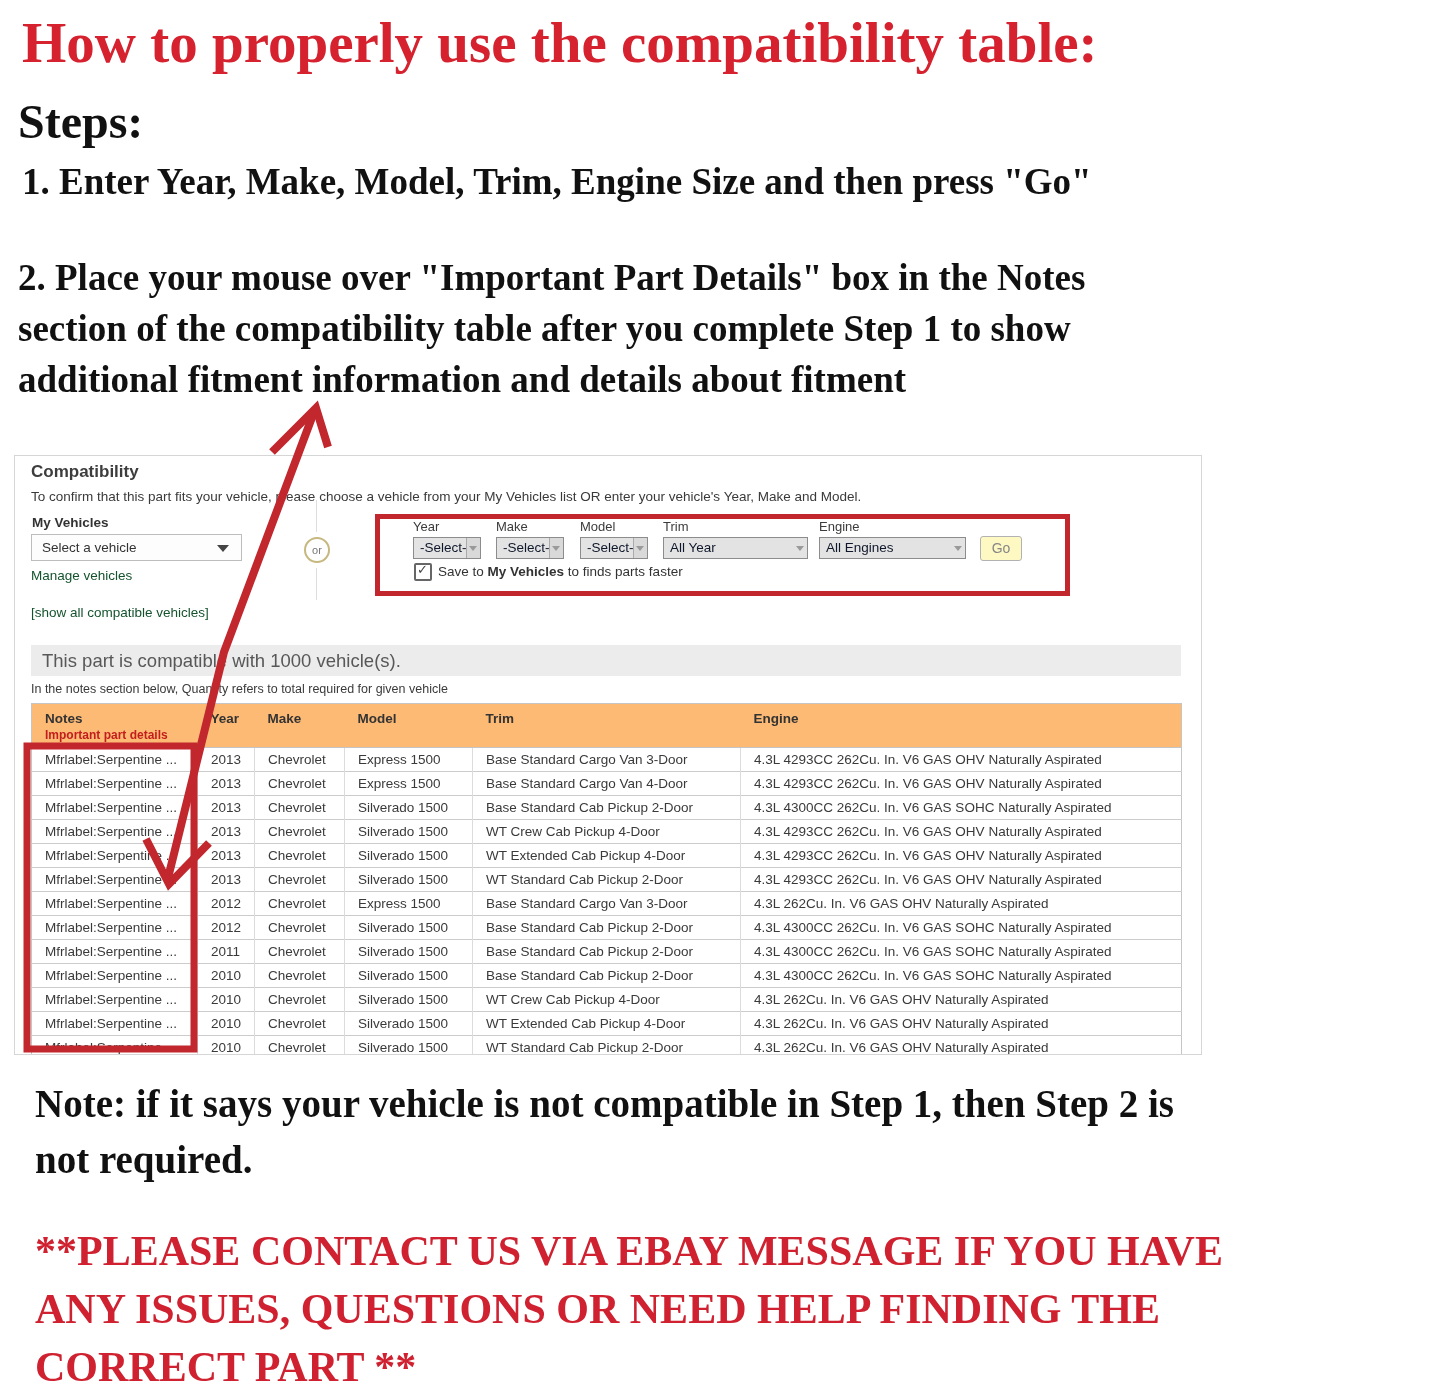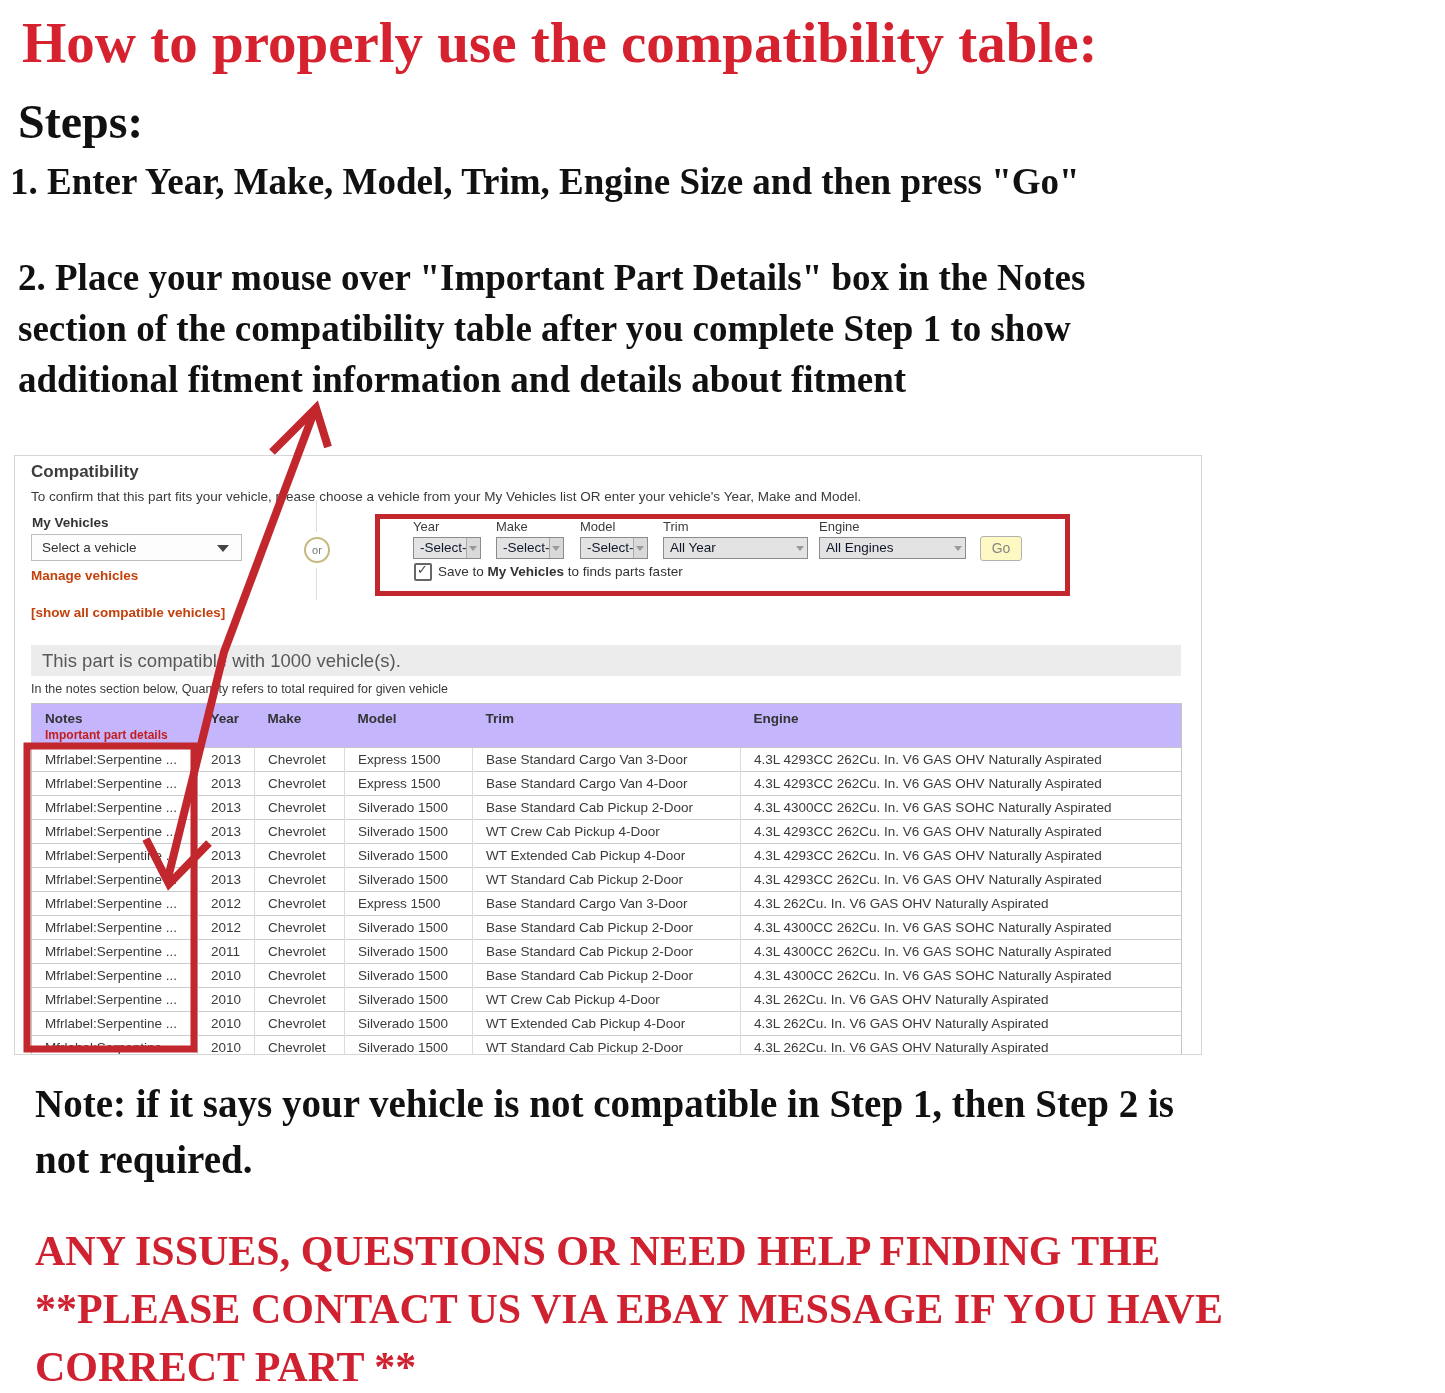--- a/index.html
+++ b/index.html
@@ -2,36 +2,36 @@
 <html><head>
 <meta charset="utf-8">
 <style>
   html,body{margin:0;padding:0;background:#ffffff;}
   .page{position:relative;width:1445px;height:1393px;background:#fff;overflow:hidden;
         font-family:"Liberation Sans",sans-serif;padding-left:24px;}
   
   .serif{font-family:"Liberation Serif",serif;font-weight:bold;color:#111;}
   .title{position:absolute;left:22px;top:10px;font-size:57px;color:#d6212e;white-space:nowrap;}
   .steps-heading{position:absolute;left:18px;top:94px;font-size:48px;}
-  .step1{position:absolute;left:10px;top:160px;font-size:37px;white-space:nowrap;text-align:center;}
+  .step1{position:absolute;left:22px;top:160px;font-size:37px;white-space:nowrap;text-align:center;}
   .step2{position:absolute;left:18px;top:252px;font-size:37px;line-height:51px;}
   .note-block{position:absolute;left:35px;top:1076px;font-size:39px;line-height:56px;}
   .contact-block{position:absolute;left:35px;top:1222px;font-size:42px;line-height:58px;color:#cf2130;}
   
   .panel{position:absolute;left:14px;top:455px;width:1186px;height:598px;background:#fff;
          border:1px solid #d6d6d6;overflow:hidden;font-size:13.5px;color:#3a3a3a;}
   .compat-title{position:absolute;left:16px;top:6px;font-size:17px;font-weight:bold;color:#3d3d3d;}
   .compat-desc{position:absolute;left:16px;top:33px;font-size:13.5px;color:#3a3a3a;white-space:nowrap;}
   .mv-label{position:absolute;left:17px;top:59px;font-weight:bold;color:#333;}
   .veh-select{position:absolute;left:16px;top:78px;width:211px;height:27px;border:1px solid #bdbdbd;
               background:#fdfdfd;box-sizing:border-box;}
   .veh-select .val{position:absolute;left:10px;top:5px;color:#333;}
   .veh-caret{position:absolute;right:12px;top:10px;width:0;height:0;
              border-left:6px solid transparent;border-right:6px solid transparent;border-top:7px solid #444;}
-  .link{position:absolute;color:#c2410c;cursor:pointer;font-weight:bold;}
+  .link{position:absolute;color:#14532d;cursor:pointer;}
   .manage-link{left:16px;top:112px;}
   .showall-link{left:16px;top:149px;}
   .or-divider{position:absolute;left:301px;width:1px;background:#ddd;}
   .or-circle{position:absolute;left:289px;top:81px;width:22px;height:22px;border:2px solid #c6b87f;
              border-radius:50%;background:#fff;color:#777;font-size:11px;text-align:center;line-height:22px;}
   .finder-box{position:absolute;left:360px;top:58px;width:685px;height:72px;border:5px solid #c1272d;background:transparent;}
   .f-label{position:absolute;top:63px;font-size:13px;color:#3c3c3c;}
   .sel{position:absolute;top:81px;height:22px;background:#e3e3e3;border:1px solid #8c8c8c;
        box-sizing:border-box;color:#0f172a;line-height:20px;padding-left:6px;white-space:nowrap;overflow:hidden;}
   .sel .arrow{position:absolute;right:3px;top:8px;width:0;height:0;
@@ -42,21 +42,21 @@
   .save-row{position:absolute;left:399px;top:107px;height:16px;}
   .chk{position:absolute;left:0;top:0;width:14px;height:14px;border:2px solid #666;border-radius:2px;background:#fff;}
   .chk .mark{position:absolute;left:1px;top:-3px;font-size:13px;color:#444;}
   .save-text{position:absolute;left:24px;top:1px;white-space:nowrap;color:#333;}
   .banner{position:absolute;left:16px;top:189px;width:1150px;height:31px;background:#ececec;
           font-size:18.5px;color:#585858;line-height:31px;box-sizing:border-box;padding-left:11px;}
   .notes-hint{position:absolute;left:16px;top:226px;font-size:12.5px;color:#3a3a3a;}
   
   .fit-table{position:absolute;left:16px;top:247px;width:1150px;border-collapse:collapse;table-layout:fixed;
              border:1px solid #c5c5c5;font-size:13.5px;color:#3a3a3a;}
-  .fit-table thead tr{height:44px;background:#c4b5fd;}
+  .fit-table thead tr{height:44px;background:#fdba74;}
   .fit-table th{text-align:left;vertical-align:top;padding:7px 0 0 13px;font-weight:bold;color:#333;
                 font-size:13.5px;border-bottom:1px solid #c5c5c5;}
   .fit-table th .sub{font-size:12px;color:#c21e1e;margin-top:2px;font-weight:bold;}
   .fit-table td{height:23px;padding:0 0 0 13px;border-top:1px solid #cccccc;border-left:1px solid #dcdcdc;
                 white-space:nowrap;overflow:hidden;line-height:23px;}
   .fit-table td:first-child{border-left:none;}
   
   .annot{position:absolute;left:0;top:0;z-index:30;pointer-events:none;}
 </style>
 </head>
@@ -279,18 +279,18 @@
     <path d="M272 452 L316 408 L328 447" fill="none" stroke="#c1272d" stroke-width="8"></path>
     <path d="M146 839 L169 884 L209 843" fill="none" stroke="#c1272d" stroke-width="8"></path>
   </svg>
 
   <div class="serif note-block">
     <div>Note: if it says your vehicle is not compatible in Step 1, then Step 2 is</div>
     <div>not required.</div>
   </div>
 
   <div class="serif contact-block">
+    <div>**PLEASE CONTACT US VIA EBAY MESSAGE IF YOU HAVE</div>
     <div>ANY ISSUES, QUESTIONS OR NEED HELP FINDING THE</div>
-    <div>**PLEASE CONTACT US VIA EBAY MESSAGE IF YOU HAVE</div>
     <div>CORRECT PART **</div>
   </div>
 
 </div>
 
 </body></html>

